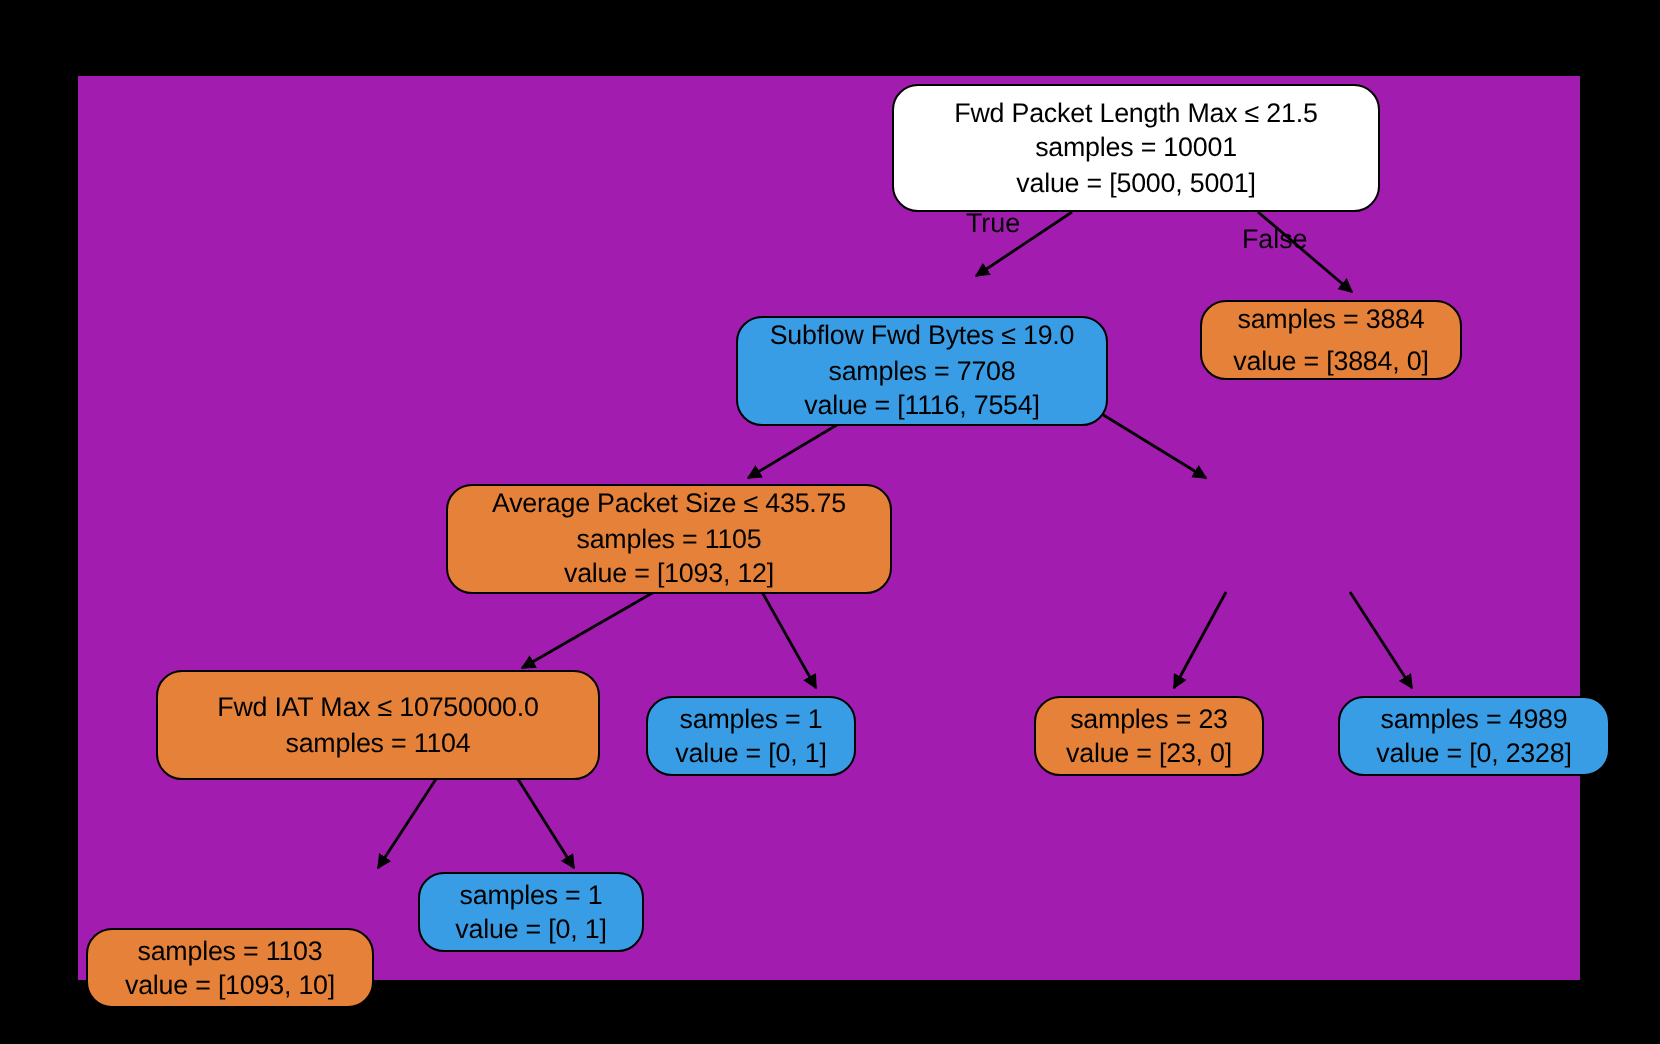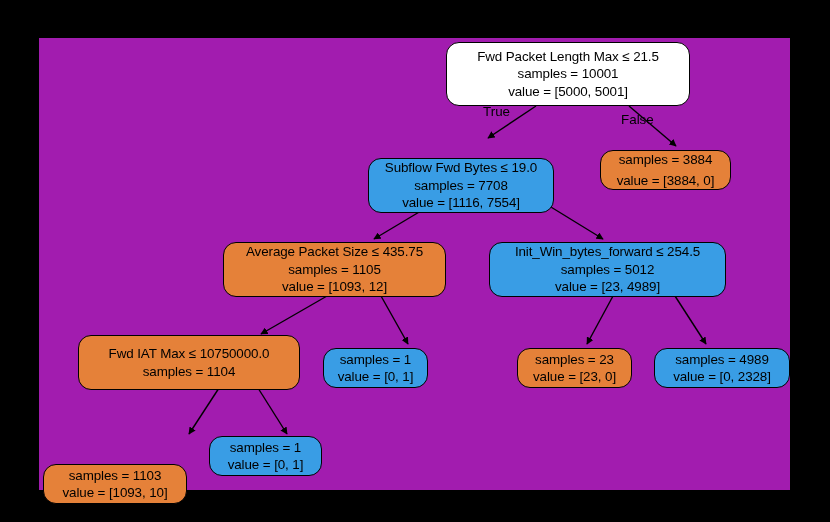--- a/index.html
+++ b/index.html
@@ -114,42 +114,37 @@
       <span class="line">samples = 3884</span>
       <span class="line">value = [3884, 0]</span>
     </div>
 
     <div class="node orange" style="left:184px; top:204px; width:223px; height:55px;">
       <span class="line">Average Packet Size ≤ 435.75</span>
       <span class="line">samples = 1105</span>
       <span class="line">value = [1093, 12]</span>
     </div>
 
-    <div class="node blue" style="left:450px; top:204px; width:237px; height:55px;">
-      <span class="line">Init_Win_bytes_forward ≤ 254.5</span>
-      <span class="line">samples = 5012</span>
-      <span class="line">value = [23, 4989]</span>
-    </div>
 
     <div class="node orange" style="left:39px; top:297px; width:222px; height:55px;">
       <span class="line">Fwd IAT Max ≤ 10750000.0</span>
       <span class="line">samples = 1104</span>
     </div>
 
     <div class="node blue" style="left:284px; top:310px; width:105px; height:40px;">
       <span class="line">samples = 1</span>
       <span class="line">value = [0, 1]</span>
     </div>
 
     <div class="node orange" style="left:478px; top:310px; width:115px; height:40px;">
       <span class="line">samples = 23</span>
       <span class="line">value = [23, 0]</span>
     </div>
 
-    <div class="node blue" style="left:615px; top:310px; width:136px; height:40px;">
+    <div class="node blue" style="left:630px; top:310px; width:136px; height:40px;">
       <span class="line">samples = 4989</span>
       <span class="line">value = [0, 2328]</span>
     </div>
 
     <div class="node orange" style="left:4px; top:398px; width:144px; height:40px;margin-top:28px;">
       <span class="line">samples = 1103</span>
       <span class="line">value = [1093, 10]</span>
     </div>
 
     <div class="node blue" style="left:170px; top:398px; width:113px; height:40px;">

